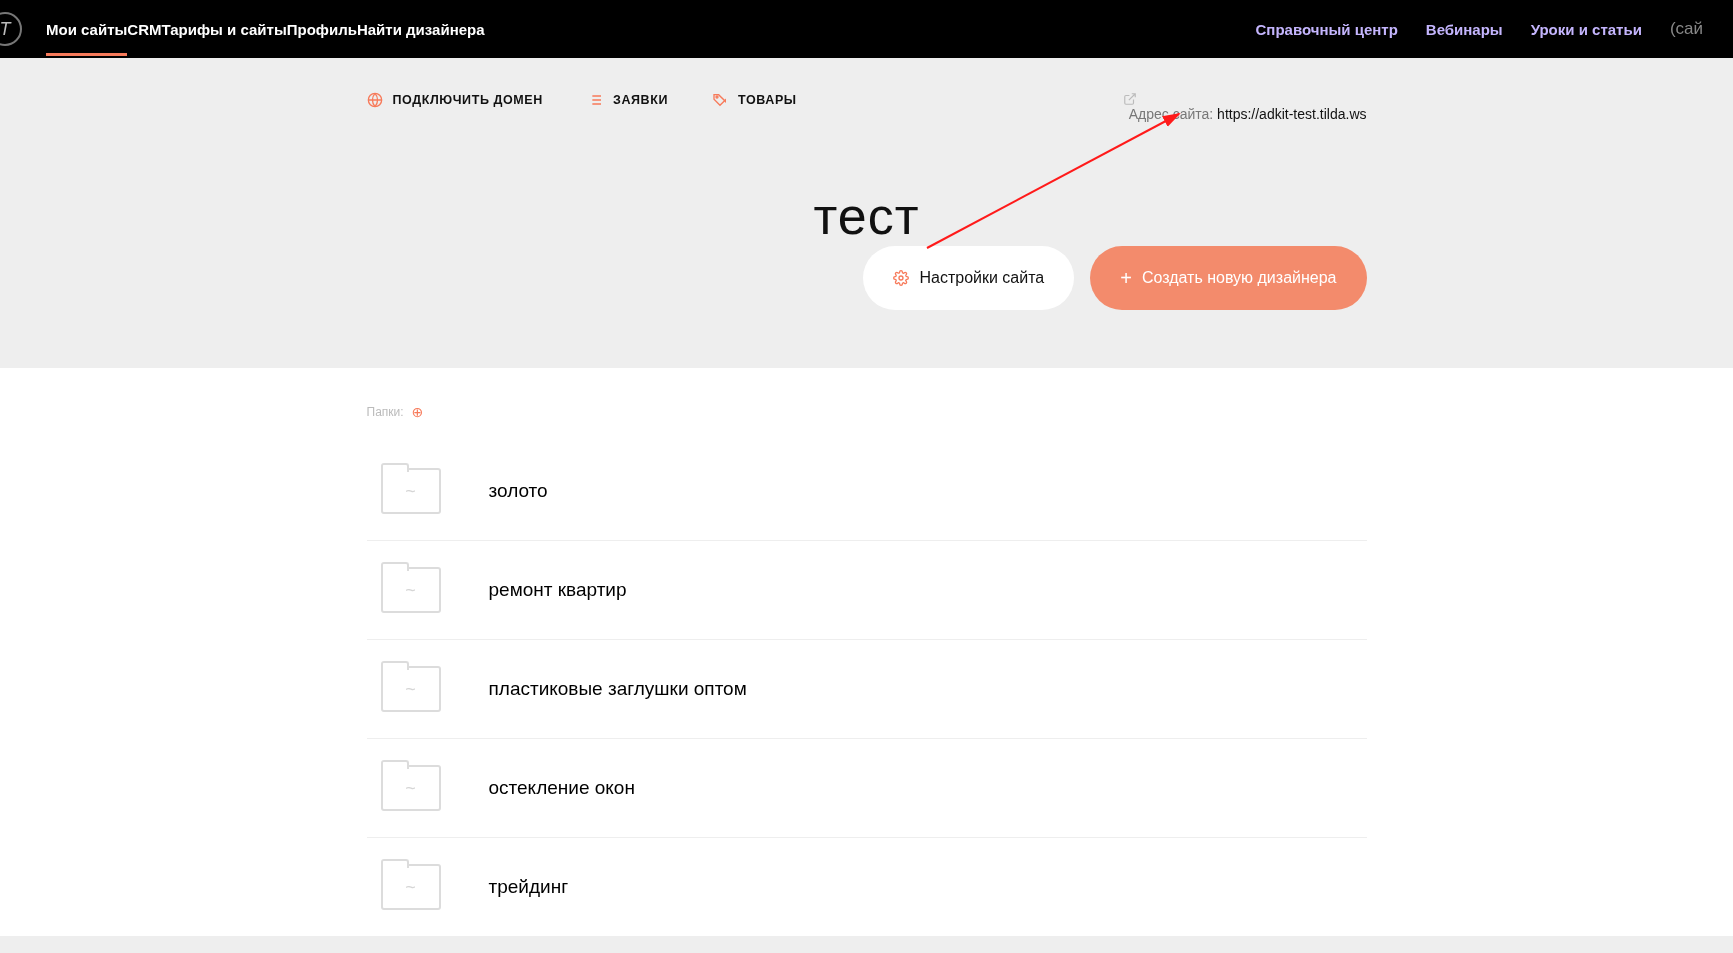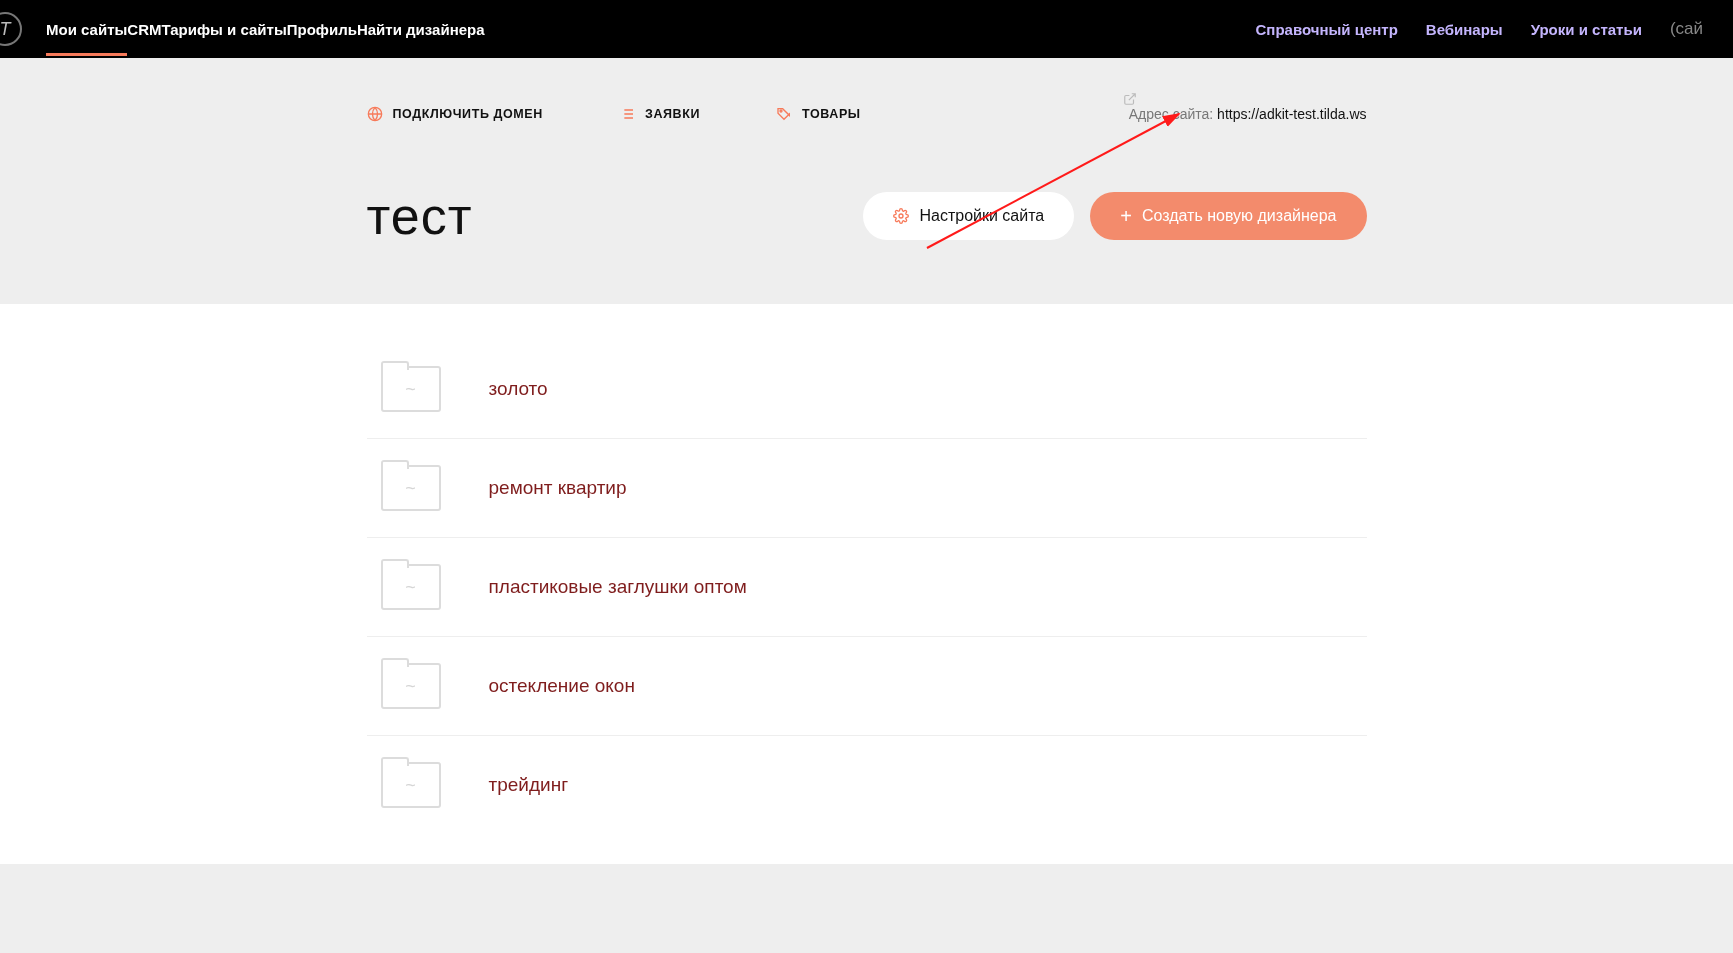--- a/index.html
+++ b/index.html
@@ -12,44 +12,44 @@
 .nav-left a { color: #fff; text-decoration: none; font-size: 15px; font-weight: 600; padding: 18px 0; position: relative; }
 .nav-left a.active::after { content: ""; position: absolute; left: 0; right: 0; bottom: 0; height: 3px; background: #f77a5a; }
 .nav-right { margin-left: auto; display: flex; gap: 28px; align-items: center; }
 .nav-right a { color: #c4b5fd; text-decoration: none; font-size: 15px; font-weight: 600; }
 .nav-right .tag { color: #888; font-size: 17px; }
 
 
 .hero { background: #eee; padding: 34px 0 58px 0; }
 .container { width: 1000px; margin: 0 auto; position: relative; }
 
-.actionbar { display: flex; align-items: flex-end; gap: 76px; font-size: 12.5px; font-weight: 700; letter-spacing: 0.6px; text-transform: uppercase; color: #111; }
+.actionbar { display: flex; align-items: flex-start; gap: 44px; font-size: 12.5px; font-weight: 700; letter-spacing: 0.6px; text-transform: uppercase; color: #111; }
 .action { display: flex; align-items: center; gap: 10px; cursor: pointer; }
 .action .ic { color: #f77a5a; display: inline-flex; }
 .action-site { margin-left: auto; text-transform: none; letter-spacing: 0; font-weight: 400; color: #777; font-size: 14px; }
 .action-site a { color: #111; text-decoration: none; }
 
-.titlebar { display: flex; align-items: center; margin-top: 64px; }
+.titlebar { display: flex; align-items: center; margin-top: 64px; flex-direction: column; }
 .sitetitle { font-size: 52px; font-weight: 300; color: #111; letter-spacing: 1px; }
 .title-btns { margin-left: auto; display: flex; gap: 16px; }
-.btn { border-radius: 999px; padding: 14px 30px; font-size: 16px; display: inline-flex; align-items: center; gap: 10px; cursor: pointer; border: none; }
+.btn { border-radius: 999px; padding: 22px 30px; font-size: 16px; display: inline-flex; align-items: center; gap: 10px; cursor: pointer; border: none; }
 .btn-white { background: #fff; color: #111; }
 .btn-white .ic { color: #f77a5a; }
 .btn-orange { background: #f38b6c; color: #fff; }
 .btn-orange .plus { font-size: 20px; line-height: 1; font-weight: 400; }
 
 
 .content { background: #fff; padding: 36px 0 0 0; min-height: 560px; }
 .folders-label { color: #bbb; font-size: 12px; display: flex; align-items: center; gap: 8px; margin-bottom: 22px; }
 .folders-label .add { color: #f77a5a; font-size: 14px; cursor: pointer; }
 .folder-row { display: flex; align-items: center; gap: 48px; padding: 26px 0; border-bottom: 1px solid #eee; cursor: pointer; }
 .folder-row:last-child { border-bottom: none; }
 .folder-icon { width: 60px; height: 46px; border: 2px solid #dcdcdc; border-radius: 3px; position: relative; margin-left: 14px; display: flex; align-items: center; justify-content: center; color: #d6d6d6; font-size: 18px; }
 .folder-icon::before { content: ""; position: absolute; top: -7px; left: -2px; width: 24px; height: 7px; border: 2px solid #dcdcdc; border-bottom: none; border-radius: 3px 3px 0 0; background: #fff; }
-.folder-name { font-size: 19px; color: #7f1d1d; }
+.folder-name { font-size: 19px; color: #000000; }
 
 
 .arrow-svg { position: absolute; left: 540px; top: 6px; pointer-events: none; }
 
 .ic svg { display: block; }
 </style>
 </head>
 <body>
 
 <div class="topnav">
@@ -134,20 +134,24 @@
           <span class="plus">+</span>
           <span>Создать новую дизайнера</span>
         </button>
       </div>
     </div>
   </div>
 </div>
 
 <div class="content">
   <div class="container">
+    <div class="folders-label">
+      <span>Папки:</span>
+      <span class="add">⊕</span>
+    </div>
 
     <div class="folder-row">
       <div class="folder-icon">~</div>
       <div class="folder-name">золото</div>
     </div>
     <div class="folder-row">
       <div class="folder-icon">~</div>
       <div class="folder-name">ремонт квартир</div>
     </div>
     <div class="folder-row">

